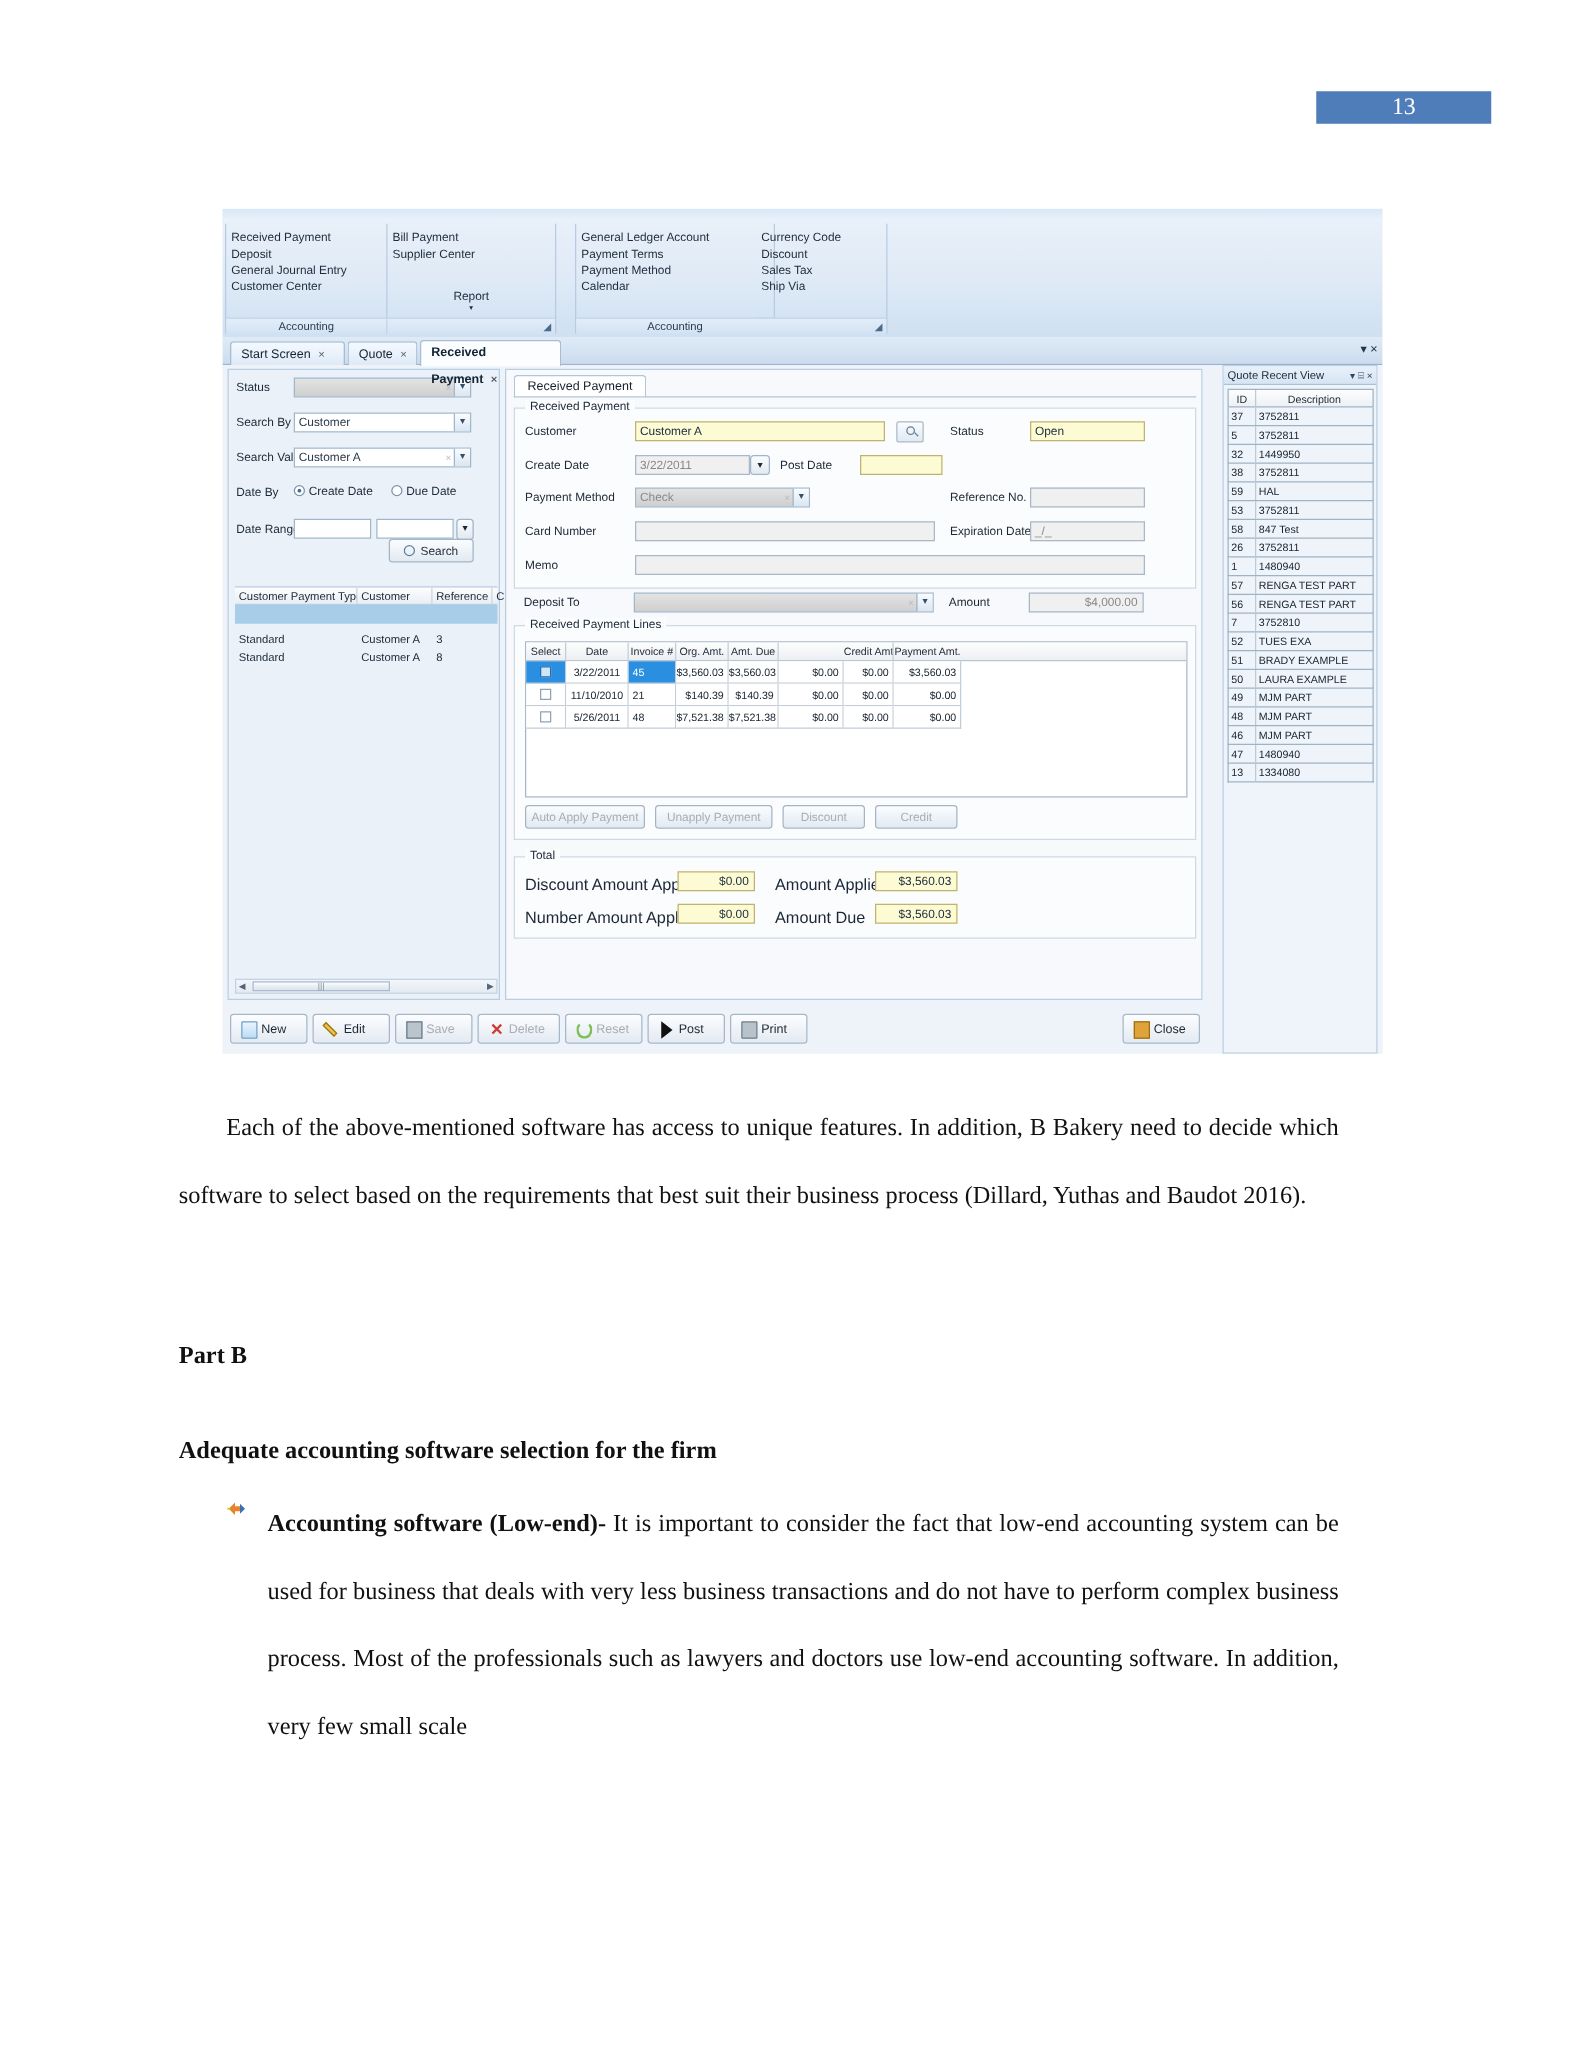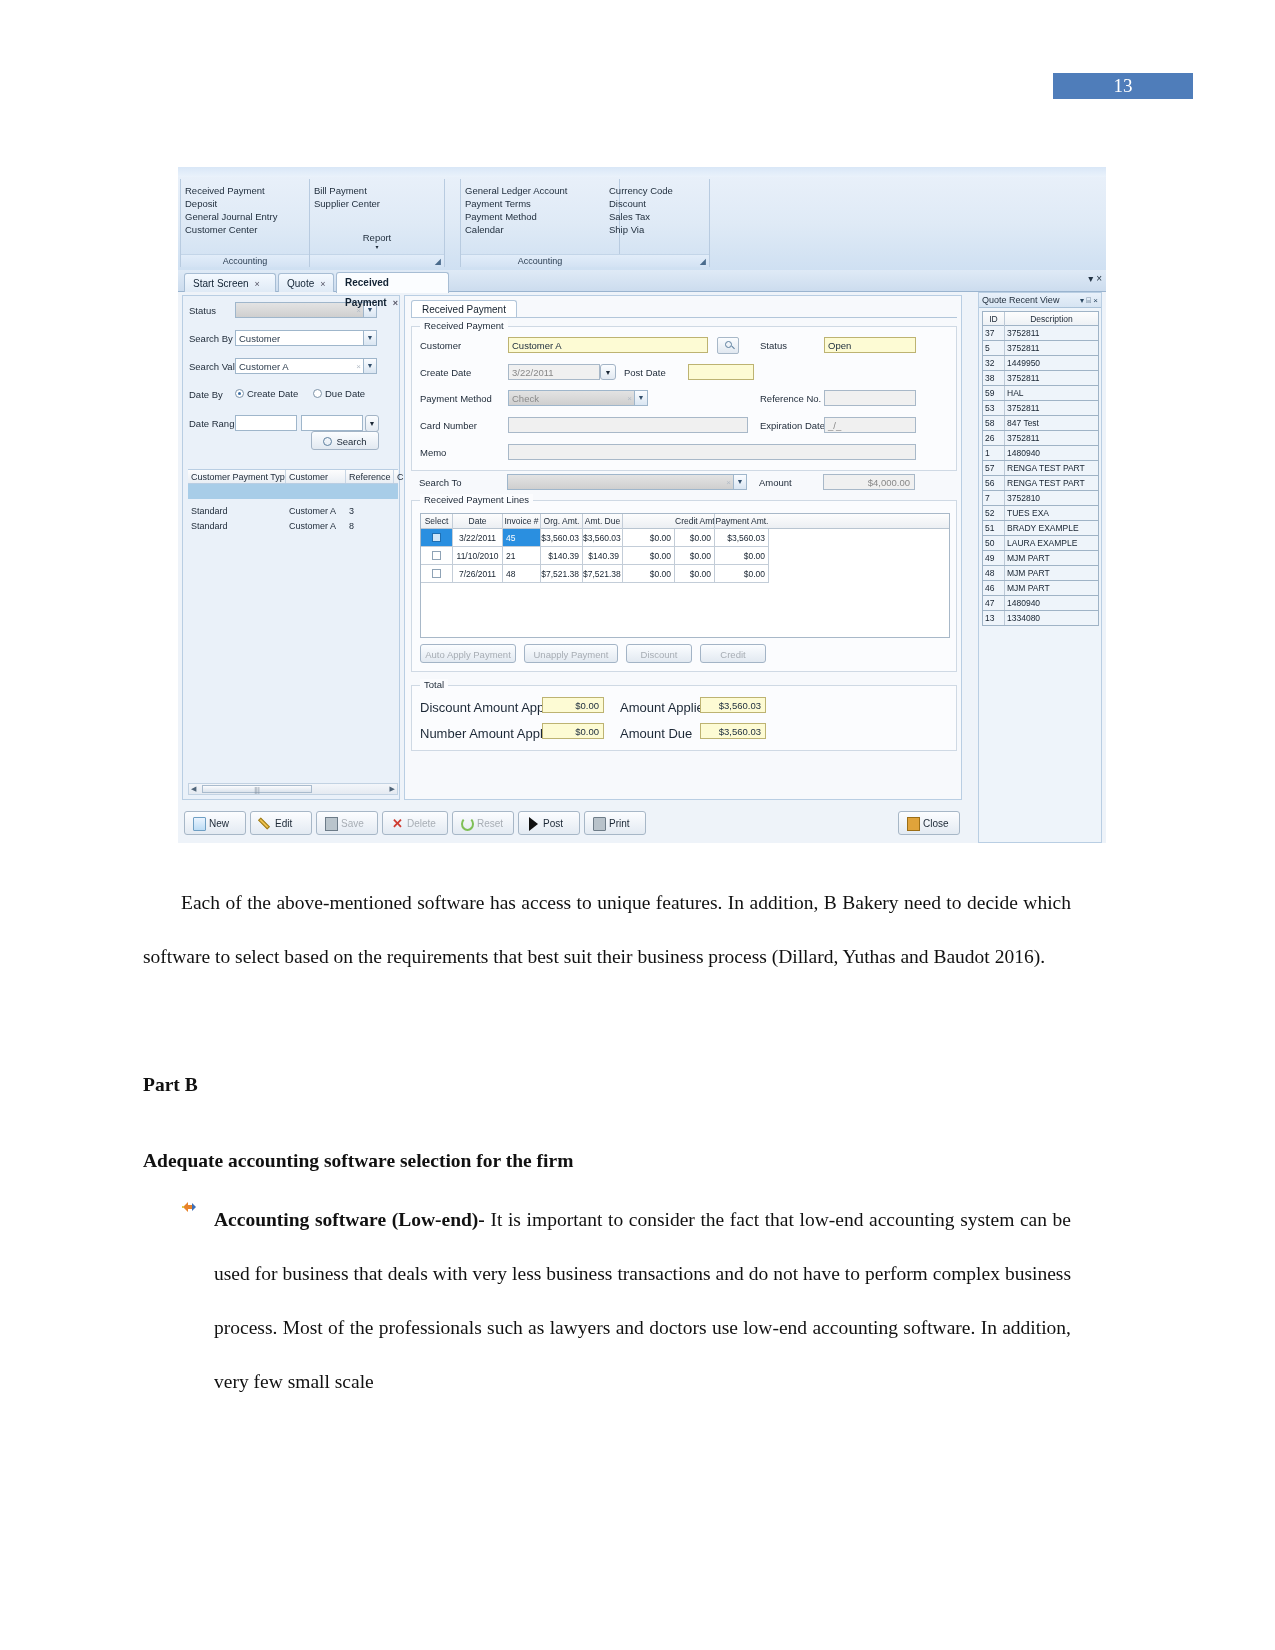--- a/index.html
+++ b/index.html
@@ -461,21 +461,21 @@
 
         <div class="fld-label" style="left:8px; top:93px;">Card Number</div>
         <div class="finput gray" style="left:96px; top:90px; width:240px;"></div>
         <div class="fld-label" style="left:348px; top:93px;">Expiration Date</div>
         <div class="finput gray" style="left:412px; top:90px; width:92px;">_/_</div>
 
         <div class="fld-label" style="left:8px; top:120px;">Memo</div>
         <div class="finput gray" style="left:96px; top:117px; width:408px;"></div>
       </div>
 
-      <div class="fld-label" style="position:absolute; left:14px; top:181px;">Search To</div>
+      <div class="fld-label" style="position:absolute; left:14px; top:181px;">Deposit To</div>
       <div class="combo disabled" style="left:102px; top:178px; width:240px;">
         <span></span>
         <span class="clr">×</span>
         <span class="caret">▼</span>
       </div>
       <div class="fld-label" style="position:absolute; left:354px; top:181px;">Amount</div>
       <div class="finput gray num" style="left:418px; top:178px; width:92px;">$4,000.00</div>
 
       <div class="groupbox" style="left:6px; top:204px; width:546px; height:172px;">
         <div class="gb-title">Received Payment Lines</div>
@@ -509,21 +509,21 @@
             <div class="c lft" style="left:82px; width:38px;">21</div>
             <div class="c" style="left:120px; width:42px;">$140.39</div>
             <div class="c" style="left:162px; width:40px;">$140.39</div>
             <div class="c" style="left:202px; width:52px;">$0.00</div>
             <div class="c" style="left:254px; width:40px;">$0.00</div>
             <div class="c" style="left:294px; width:54px;">$0.00</div>
           </div>
 
           <div class="lrow" style="top:51px;">
             <div class="c ctr" style="left:0; width:32px;"><span class="chk"></span></div>
-            <div class="c ctr" style="left:32px; width:50px;">7/26/2011</div>
+            <div class="c ctr" style="left:32px; width:50px;">5/26/2011</div>
             <div class="c lft" style="left:82px; width:38px;">48</div>
             <div class="c" style="left:120px; width:42px;">$7,521.38</div>
             <div class="c" style="left:162px; width:40px;">$7,521.38</div>
             <div class="c" style="left:202px; width:52px;">$0.00</div>
             <div class="c" style="left:254px; width:40px;">$0.00</div>
             <div class="c" style="left:294px; width:54px;">$0.00</div>
           </div>
         </div>
 
         <div class="btn" style="left:8px; top:143px; width:96px; height:19px; line-height:19px; color:#a7adb4;">Auto Apply Payment</div>

